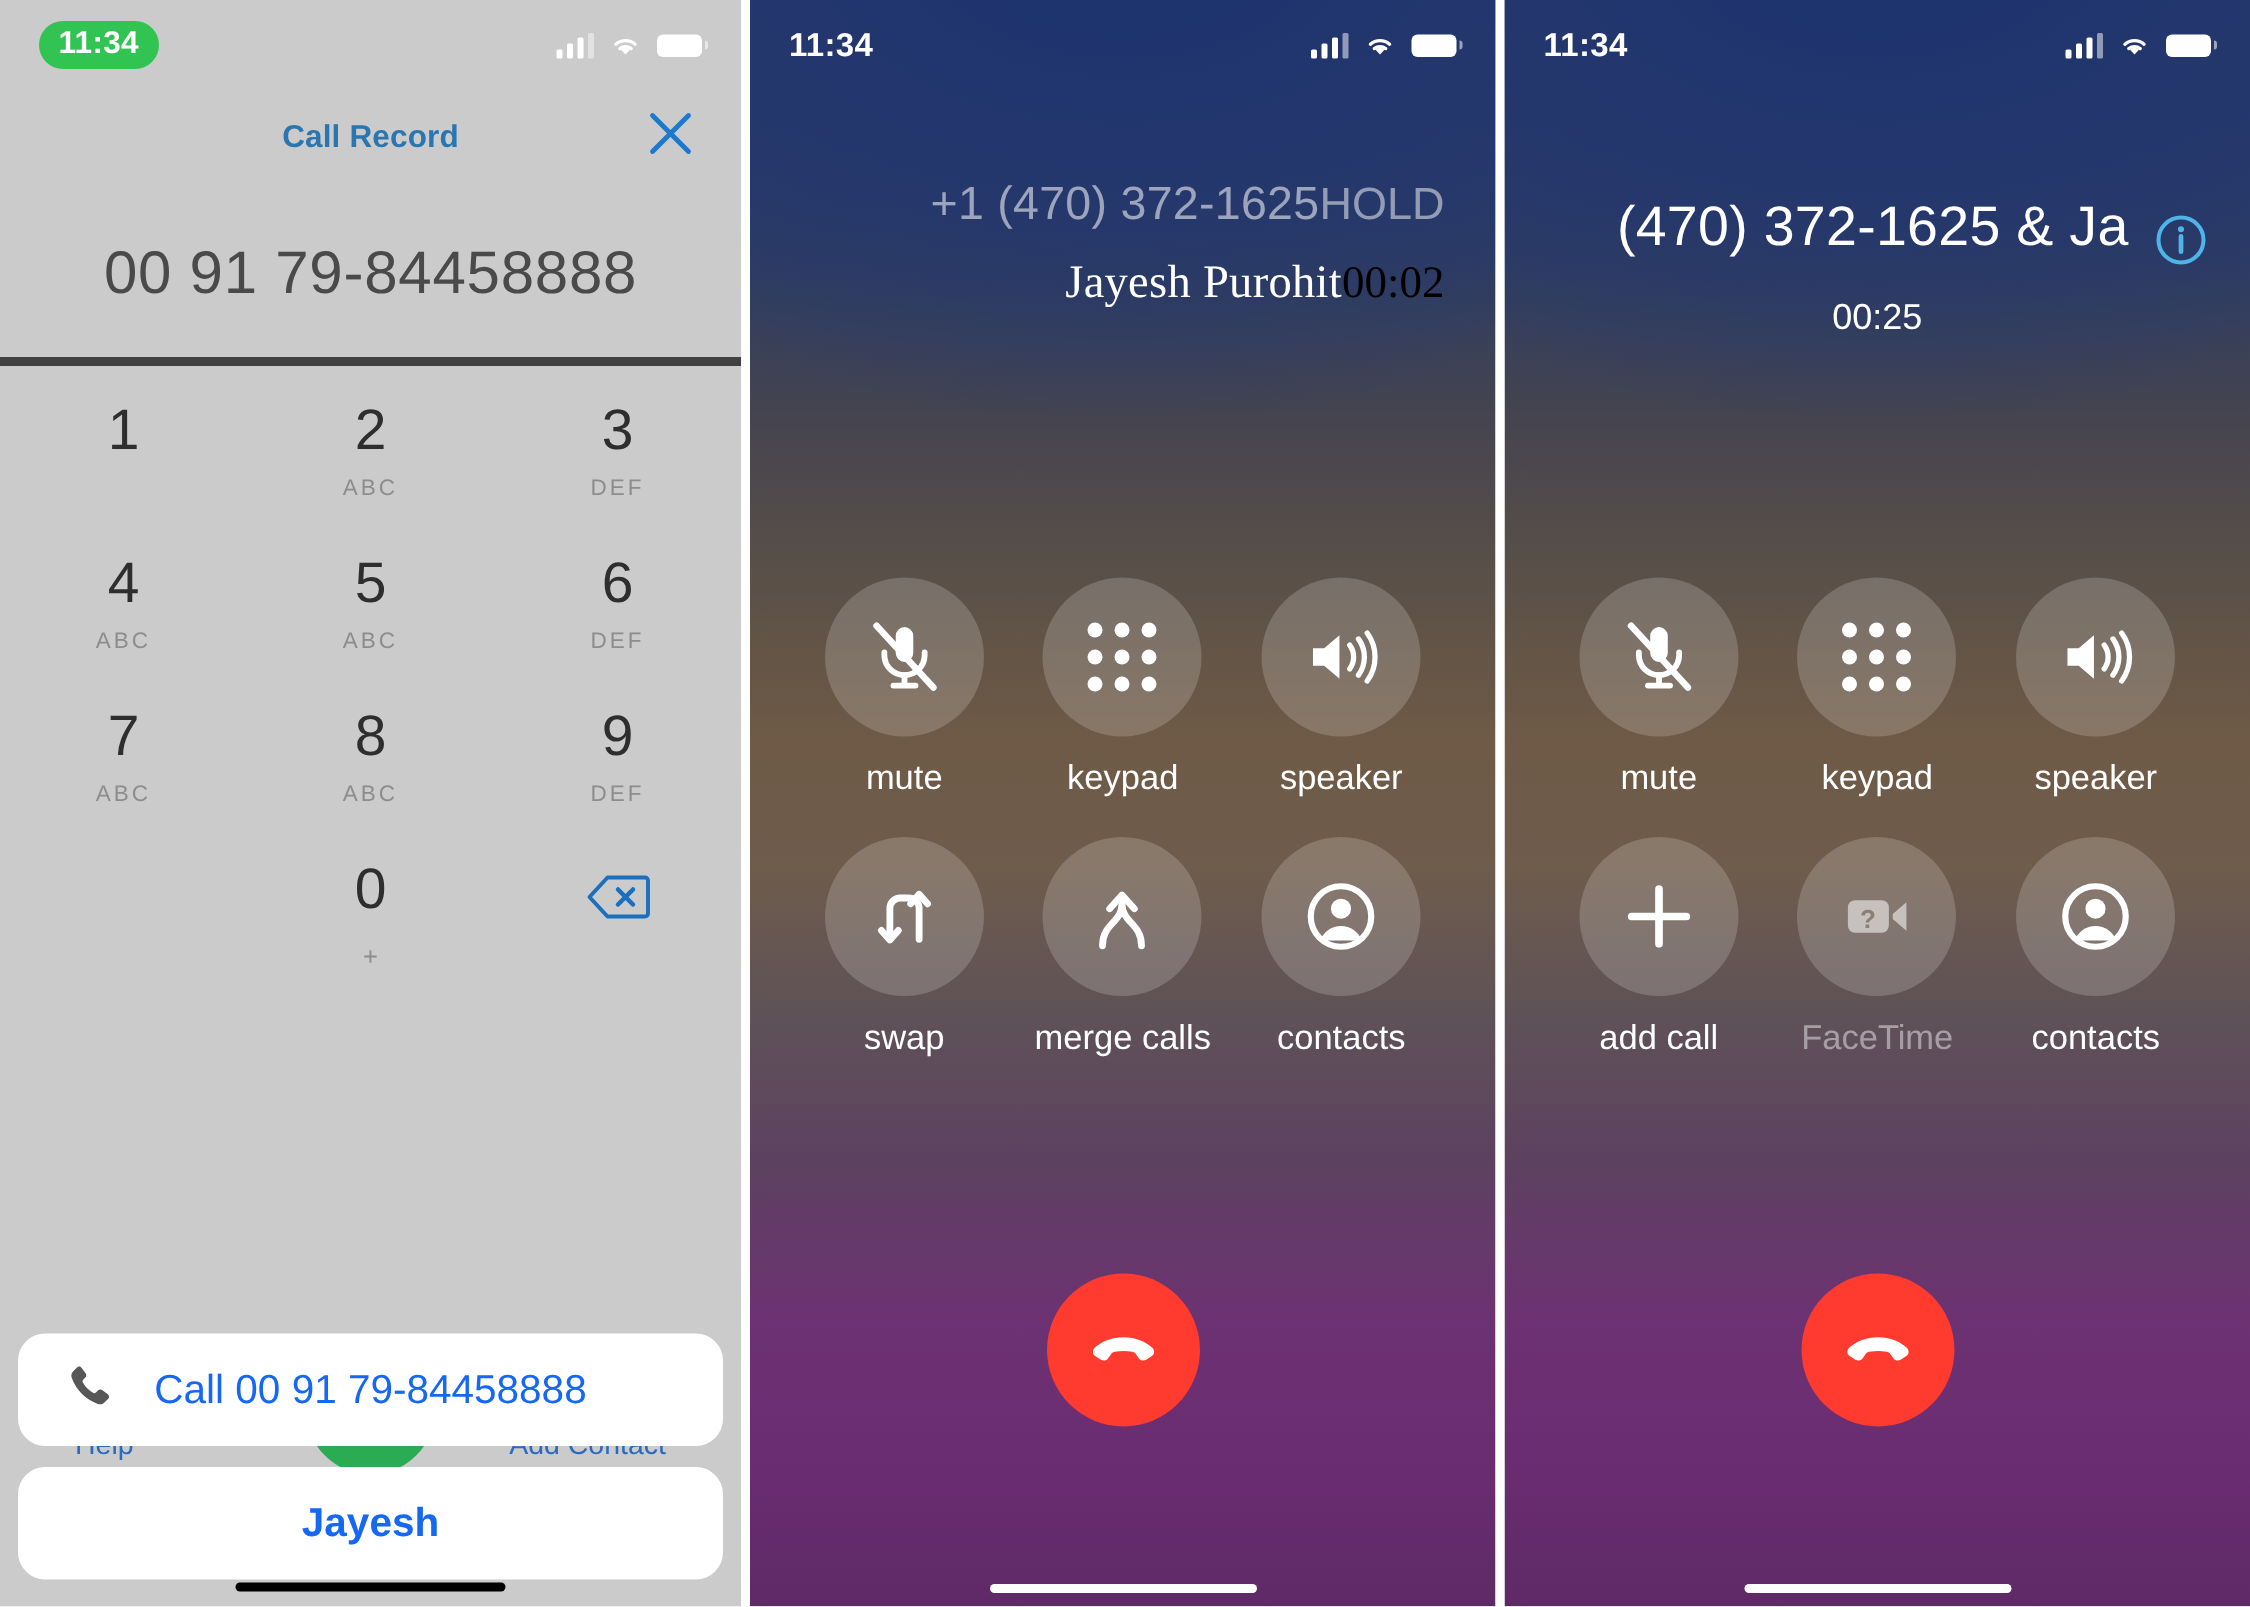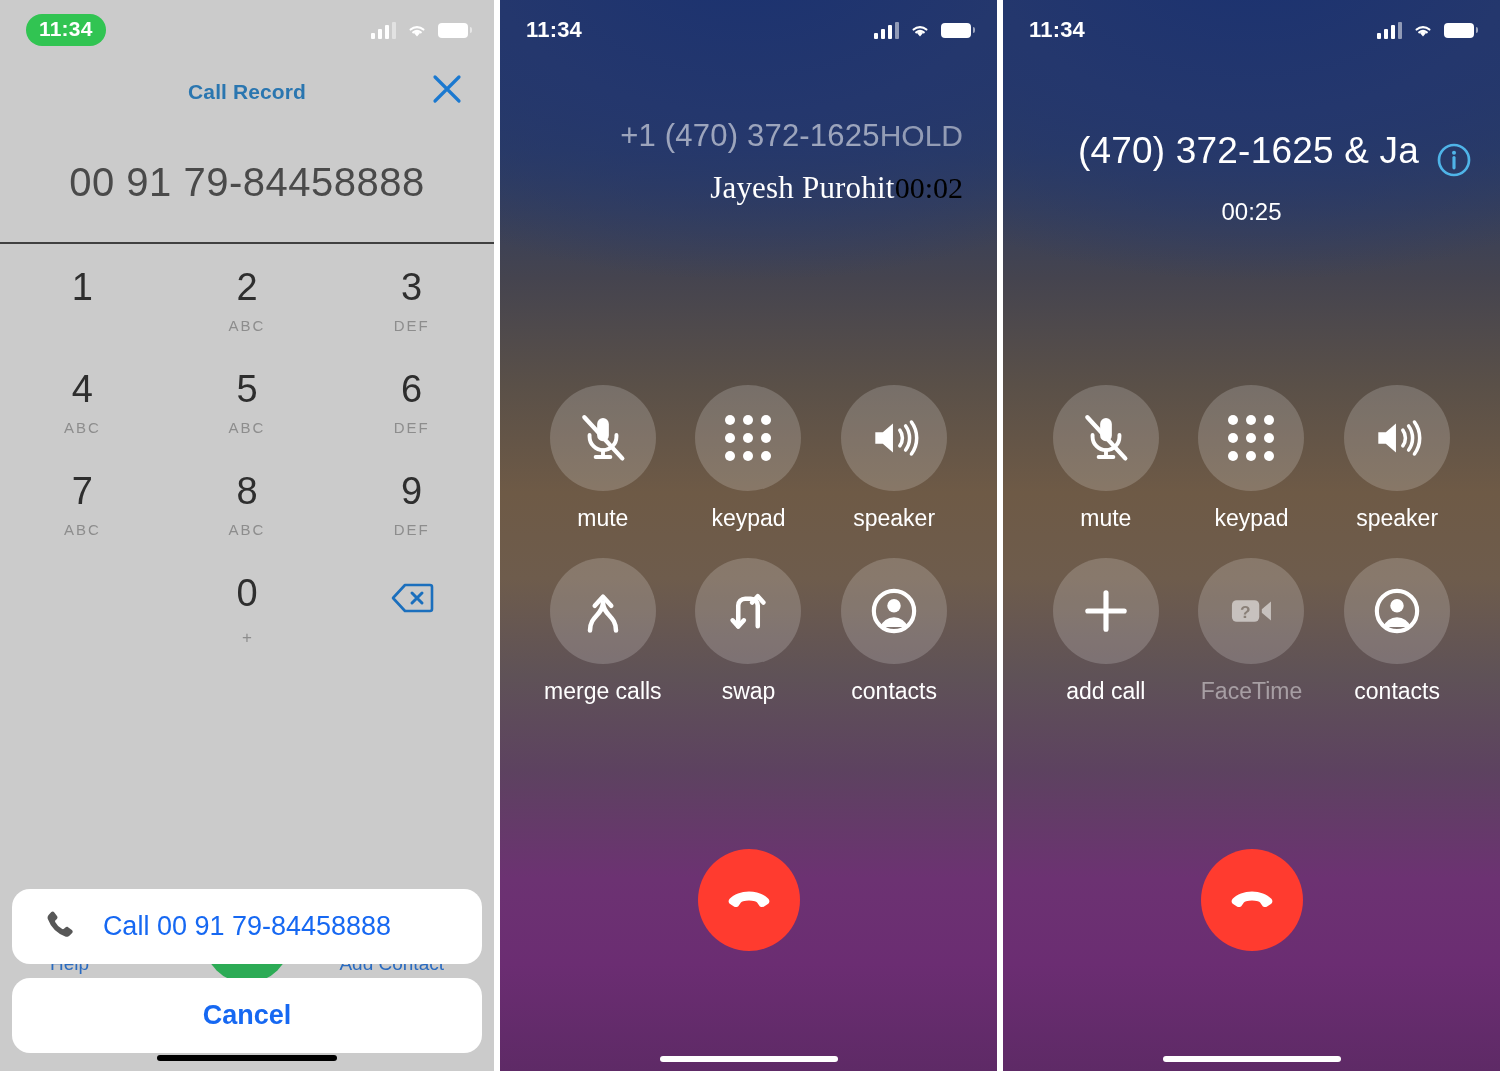--- a/index.html
+++ b/index.html
@@ -60,21 +60,21 @@
   .dark-ui .bars i:nth-child(4) { background: rgba(255,255,255,.5); }
   .batt { width: 30px; height: 15px; border-radius: 4px; position: relative; }
   .batt::after { content:""; position:absolute; right:-4px; top:4.5px; width:2.5px; height:6px; border-radius:0 2px 2px 0; }
   .light-ui .batt, .dark-ui .batt { background: #ffffff; }
   .light-ui .batt::after, .dark-ui .batt::after { background: rgba(255,255,255,.55); }
 
   
   .sheet-head {
     position: absolute; top: 52px; left: 0; right: 0; height: 192px;
     background: #cbcbcb;
-    border-bottom: 2px solid #404040;
+    border-bottom: 6px solid #404040;
   }
   .sheet-title {
     position: absolute; top: 28px; left: 0; right: 0; text-align: center;
     font-size: 21px; font-weight: bold; color: #2a76b0; letter-spacing: .1px;
   }
   .close-x {
     position: absolute; top: 20px; right: 30px;
     width: 34px; height: 34px; cursor: pointer;
   }
   .typed-number {
@@ -261,21 +261,21 @@
     <div class="action-sheet sheet-call">
       <span class="phico">
         <svg width="34" height="34" viewBox="0 0 24 24">
           <path d="M6.6 2.9c.6-.6 1.6-.5 2.1.2l2 2.7c.4.6.3 1.4-.2 1.9l-1 1c-.3.3-.4.8-.2 1.2a12 12 0 0 0 5 5c.4.2.9.1 1.2-.2l1-1c.5-.5 1.3-.6 1.9-.2l2.7 2c.7.5.8 1.5.2 2.1l-1.8 1.8c-.8.8-2 1.1-3.1.7A21 21 0 0 1 4.1 7.8c-.4-1.1-.1-2.3.7-3.1z" fill="#575757"></path>
         </svg>
       </span>
       <span class="lbl">Call 00 91 79-84458888</span>
     </div>
 
     <div class="action-sheet sheet-cancel">
-      <span class="lbl">Cancel</span>
+      <span class="lbl">Jayesh</span>
     </div>
 
     <div class="home-dark"></div>
   </div>
 
   <div class="phone p2 dark-ui">
     <div class="callbg"></div>
 
     <div class="statusbar">
       <div class="clock light">11:34</div>
@@ -342,35 +342,35 @@
             <path d="M18.6 6.2a9.8 9.8 0 0 1 0 11.6" stroke="#fff" stroke-width="1.7" fill="none" stroke-linecap="round"></path>
             <path d="M21.4 4.3a13 13 0 0 1 0 15.4" stroke="#fff" stroke-width="1.7" fill="none" stroke-linecap="round"></path>
           </svg>
         </span>
         <span class="clabel">speaker</span>
       </div>
 
       <div class="cbtn">
         <span class="circ">
           <svg width="52" height="52" viewBox="0 0 24 24">
-            <path d="M6 21 C6 14 12 14 12 8 M18 21 C18 14 12 14 12 8" stroke="#fff" stroke-width="2.1" fill="none" stroke-linecap="round"></path>
-            <path d="M8.2 9.6 L12 5.4 L15.8 9.6" stroke="#fff" stroke-width="2.1" fill="none" stroke-linecap="round" stroke-linejoin="round"></path>
-          </svg>
-        </span>
-        <span class="clabel">merge calls</span>
-      </div>
-      <div class="cbtn">
-        <span class="circ">
-          <svg width="52" height="52" viewBox="0 0 24 24">
             <path d="M7.5 19 V9.5 A3.2 3.2 0 0 1 10.7 6.3 H13.3 A3.2 3.2 0 0 1 16.5 9.5 V19" stroke="#fff" stroke-width="2.1" fill="none" stroke-linecap="round"></path>
             <path d="M4.9 16.3 L7.5 19.2 L10.1 16.3" stroke="#fff" stroke-width="2.1" fill="none" stroke-linecap="round" stroke-linejoin="round"></path>
             <path d="M13.9 8.1 L16.5 5.2 L19.1 8.1" stroke="#fff" stroke-width="2.1" fill="none" stroke-linecap="round" stroke-linejoin="round"></path>
           </svg>
         </span>
         <span class="clabel">swap</span>
+      </div>
+      <div class="cbtn">
+        <span class="circ">
+          <svg width="52" height="52" viewBox="0 0 24 24">
+            <path d="M6 21 C6 14 12 14 12 8 M18 21 C18 14 12 14 12 8" stroke="#fff" stroke-width="2.1" fill="none" stroke-linecap="round"></path>
+            <path d="M8.2 9.6 L12 5.4 L15.8 9.6" stroke="#fff" stroke-width="2.1" fill="none" stroke-linecap="round" stroke-linejoin="round"></path>
+          </svg>
+        </span>
+        <span class="clabel">merge calls</span>
       </div>
       <div class="cbtn">
         <span class="circ">
           <svg width="52" height="52" viewBox="0 0 24 24">
             <circle cx="12" cy="12" r="9.3" fill="none" stroke="#fff" stroke-width="1.9"></circle>
             <circle cx="12" cy="9.6" r="3.1" fill="#fff"></circle>
             <path d="M5.6 19.4a6.8 6.8 0 0 1 12.8 0" fill="#fff"></path>
           </svg>
         </span>
         <span class="clabel">contacts</span>

